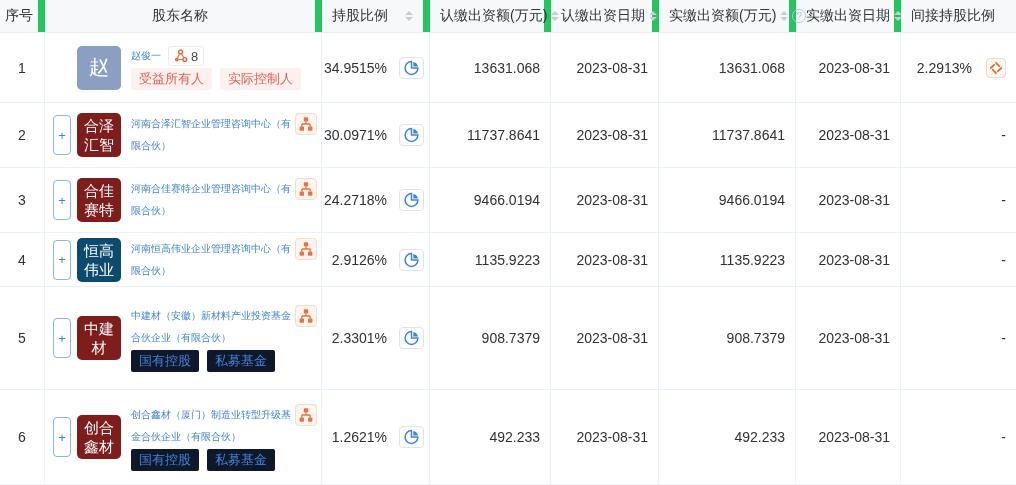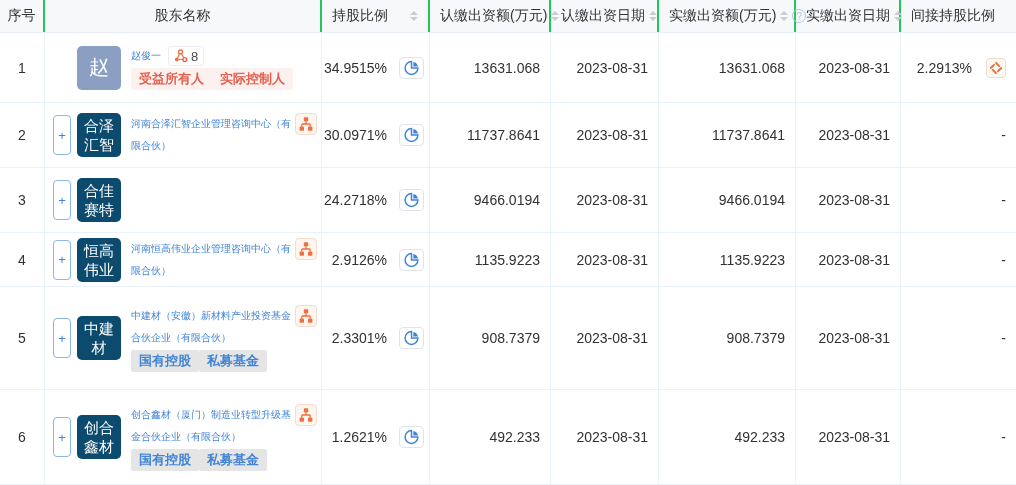--- a/index.html
+++ b/index.html
@@ -1,50 +1,50 @@
 <!DOCTYPE html>
 <html><head>
 <meta charset="utf-8">
 <style>
   * { margin:0; padding:0; box-sizing:border-box; }
   html,body { background:#fff; }
   body { font-family:"Liberation Sans","DejaVu Sans",sans-serif; color:#303133; }
   .tbl { width:1016px; height:485px; background:#fff; overflow:hidden; }
   .gridrow { display:grid; grid-template-columns:45px 277px 108px 121px 108px 137px 105px 115px; }
   .thead { height:33px; background:#f7f8fa; border-bottom:1px solid #e6edf6; }
-  .th { display:flex; align-items:center; font-size:14px; color:#2f3237; border-right:2px solid #22c55e; padding:0 10px; white-space:nowrap; }
+  .th { display:flex; align-items:center; font-size:14px; color:#2f3237; border-right:7px solid #22c55e; padding:0 10px; white-space:nowrap; }
   .th:last-child { border-right:none; }
   .th.center { justify-content:center; padding:0 4px; }
   .th.right { justify-content:space-between; }
   .tr { border-bottom:1px solid #e9f1fb; }
   .td { display:flex; align-items:center; border-right:1px solid #e9f1fb; font-size:14px; }
   .td:last-child { border-right:none; }
   .td.center { justify-content:center; }
   .td.num { justify-content:flex-end; padding-right:10px;gap:8px; }
   .td.ratio { padding-right:5px; }
   .r1{height:70px;} .r2{height:65px;} .r3{height:65px;} .r4{height:54px;} .r5{height:103px;} .r6{height:95px;}
 
   
   .shcell { padding-left:8px; }
   .plus-slot { width:18px; height:40px; margin-right:6px; flex:none; }
   .plus-btn { width:18px; height:40px; margin-right:6px; flex:none; border:1px solid #8ab6ea; border-radius:4px; background:#fff; color:#4184d6; font-size:13px; display:flex; align-items:center; justify-content:center; cursor:pointer; }
   .avatar { width:44px; height:44px; flex:none; border-radius:5px; color:#fff; font-size:15px; line-height:19px; display:flex; align-items:center; justify-content:center; text-align:center; white-space:pre-line; margin-right:10px; }
   .av-slate{ background:#8b9fc2; font-size:20px; }
-  .av-rose { background:#0c4a6e; }
+  .av-rose { background:#7f1d1d; }
   .av-blue { background:#0c4a6e; }
   .sh-main { display:flex; flex-direction:column; justify-content:center; }
   .name-row { display:flex; align-items:flex-start; }
   a.name { color:#4184d6; text-decoration:none; font-size:10px; line-height:22px; cursor:pointer; }
   a.name.wrapped { width:160px; display:block; }
   .org-box { width:22px; height:22px; flex:none; margin-left:4px; border:1px solid #f4ddca; border-radius:4px; background:#fdf5ef; display:flex; align-items:center; justify-content:center; cursor:pointer; }
   .badge { height:20px; margin-left:7px; margin-top:1px; border:1px solid #ececec; border-radius:3px; background:#fff; padding:0 5px; display:inline-flex; align-items:center; gap:3px; font-size:13px; color:#454a52; cursor:pointer; }
-  .tag-row { display:flex; margin-top:1px;font-weight:bold; }
+  .tag-row { display:flex; gap:8px; margin-top:1px; }
   .tag { font-size:13px; line-height:16px; padding:3px 8px; border-radius:2px; white-space:nowrap; }
   .tag.red { color:#e3604f; background:#fdf1ef; }
-  .tag.blue { color:#4184d6; background:#e5e5e5; }
+  .tag.blue { color:#4184d6; background:#0f172a; }
 
   
   .pie-box { width:25px; height:22px; margin-left:4px; border:1px solid #e0e4ea; border-radius:4px; background:#fff; display:inline-flex; align-items:center; justify-content:center; cursor:pointer; flex:none; }
   .pen-box { width:20px; height:20px; margin-left:6px; border:1px solid #f2dcc8; border-radius:4px; background:#fffaf5; display:inline-flex; align-items:center; justify-content:center; cursor:pointer; flex:none; }
 
   
   .sort { display:inline-flex; flex-direction:column; gap:2px; margin-left:4px; }
   .sort .up { width:0; height:0; border-left:4px solid transparent; border-right:4px solid transparent; border-bottom:4px solid #c8ccd4; }
   .sort .dn { width:0; height:0; border-left:4px solid transparent; border-right:4px solid transparent; border-top:4px solid #c8ccd4; }
   .help { width:14px; height:14px; flex:none; margin-left:4px; border:1px solid #abc8ea; border-radius:50%; color:#abc8ea; font-size:10px; display:inline-flex; align-items:center; justify-content:center; }
@@ -200,20 +200,30 @@
     <div class="td num">2023-08-31</div>
     <div class="td num">-</div>
   </div>
 
   <div class="gridrow tr r3">
     <div class="td center">3</div>
     <div class="td shcell">
       <span class="plus-btn">+</span>
       <span class="avatar av-rose">合佳
 赛特</span>
+      <div class="sh-main">
+        <div class="name-row">
+          <a class="name wrapped">河南合佳赛特企业管理咨询中心（有限合伙）</a>
+          <span class="org-box">
+              <svg width="16" height="16" viewBox="0 0 16 16">
+                <use href="#i-org"></use>
+              </svg>
+            </span>
+        </div>
+      </div>
     </div>
     <div class="td num ratio">
       <span>24.2718%</span>
       <span class="pie-box">
           <svg width="16" height="16" viewBox="0 0 16 16">
             <use href="#i-pie"></use>
           </svg>
         </span>
     </div>
     <div class="td num">9466.0194</div>

